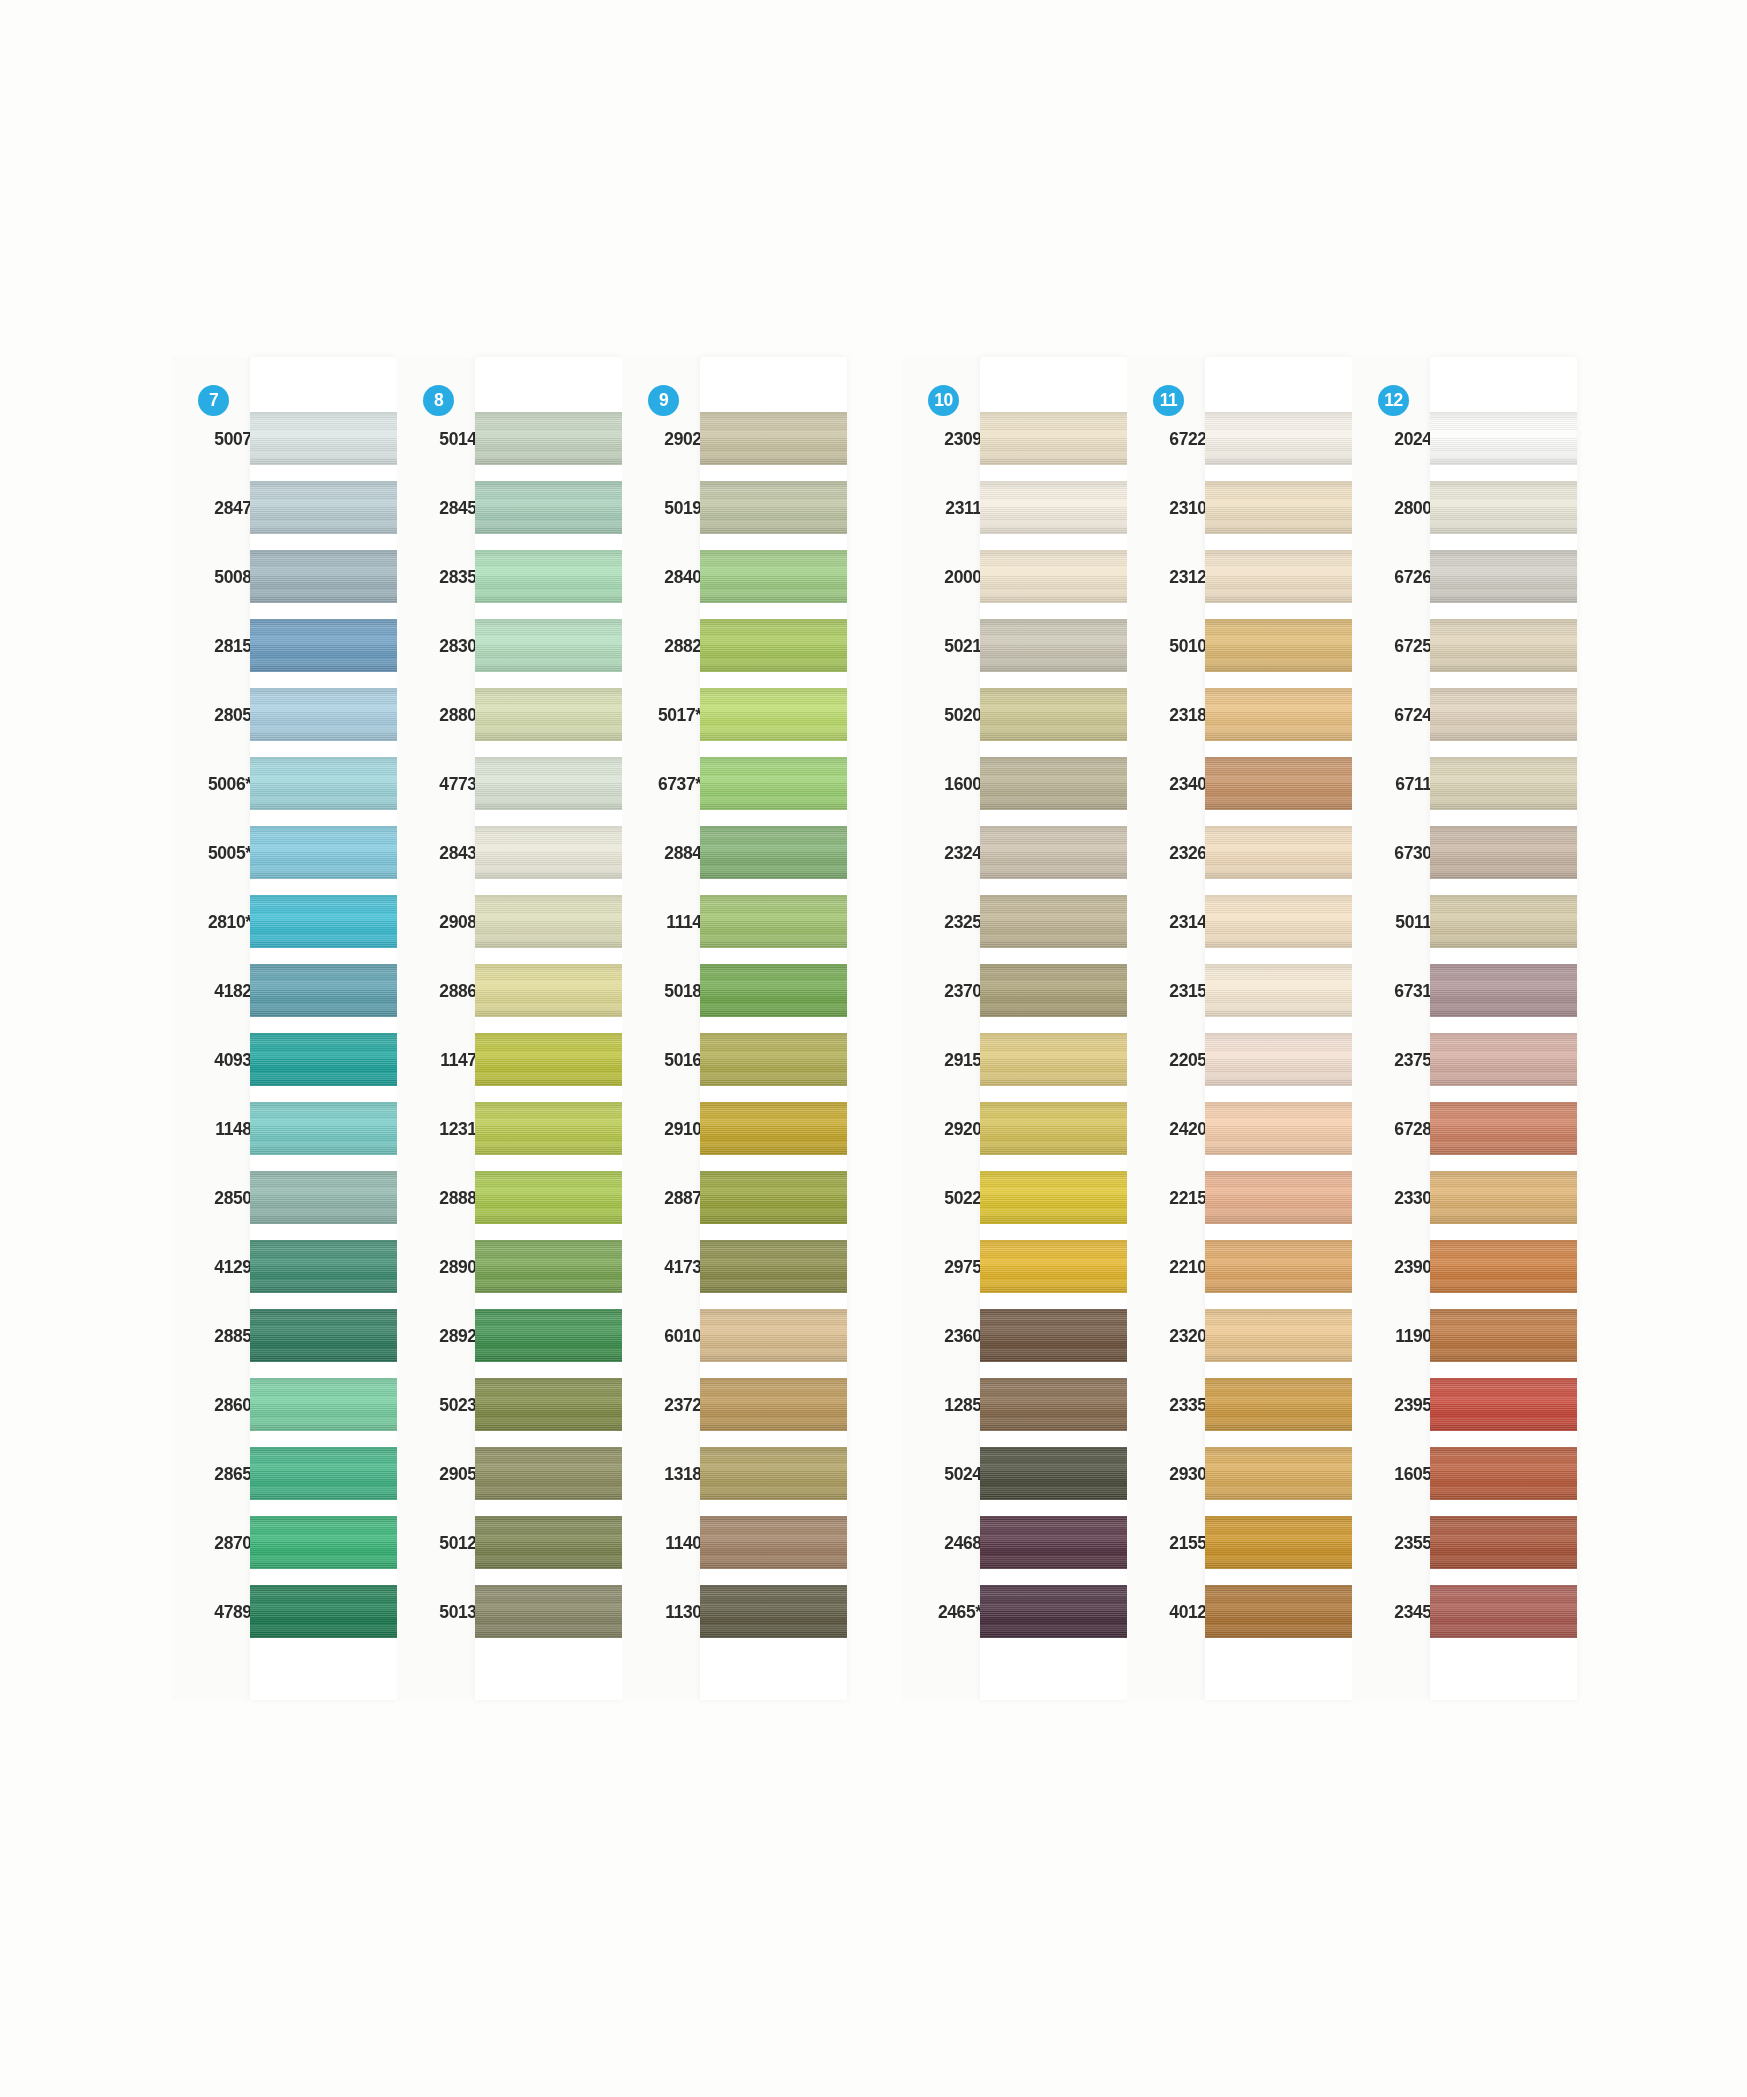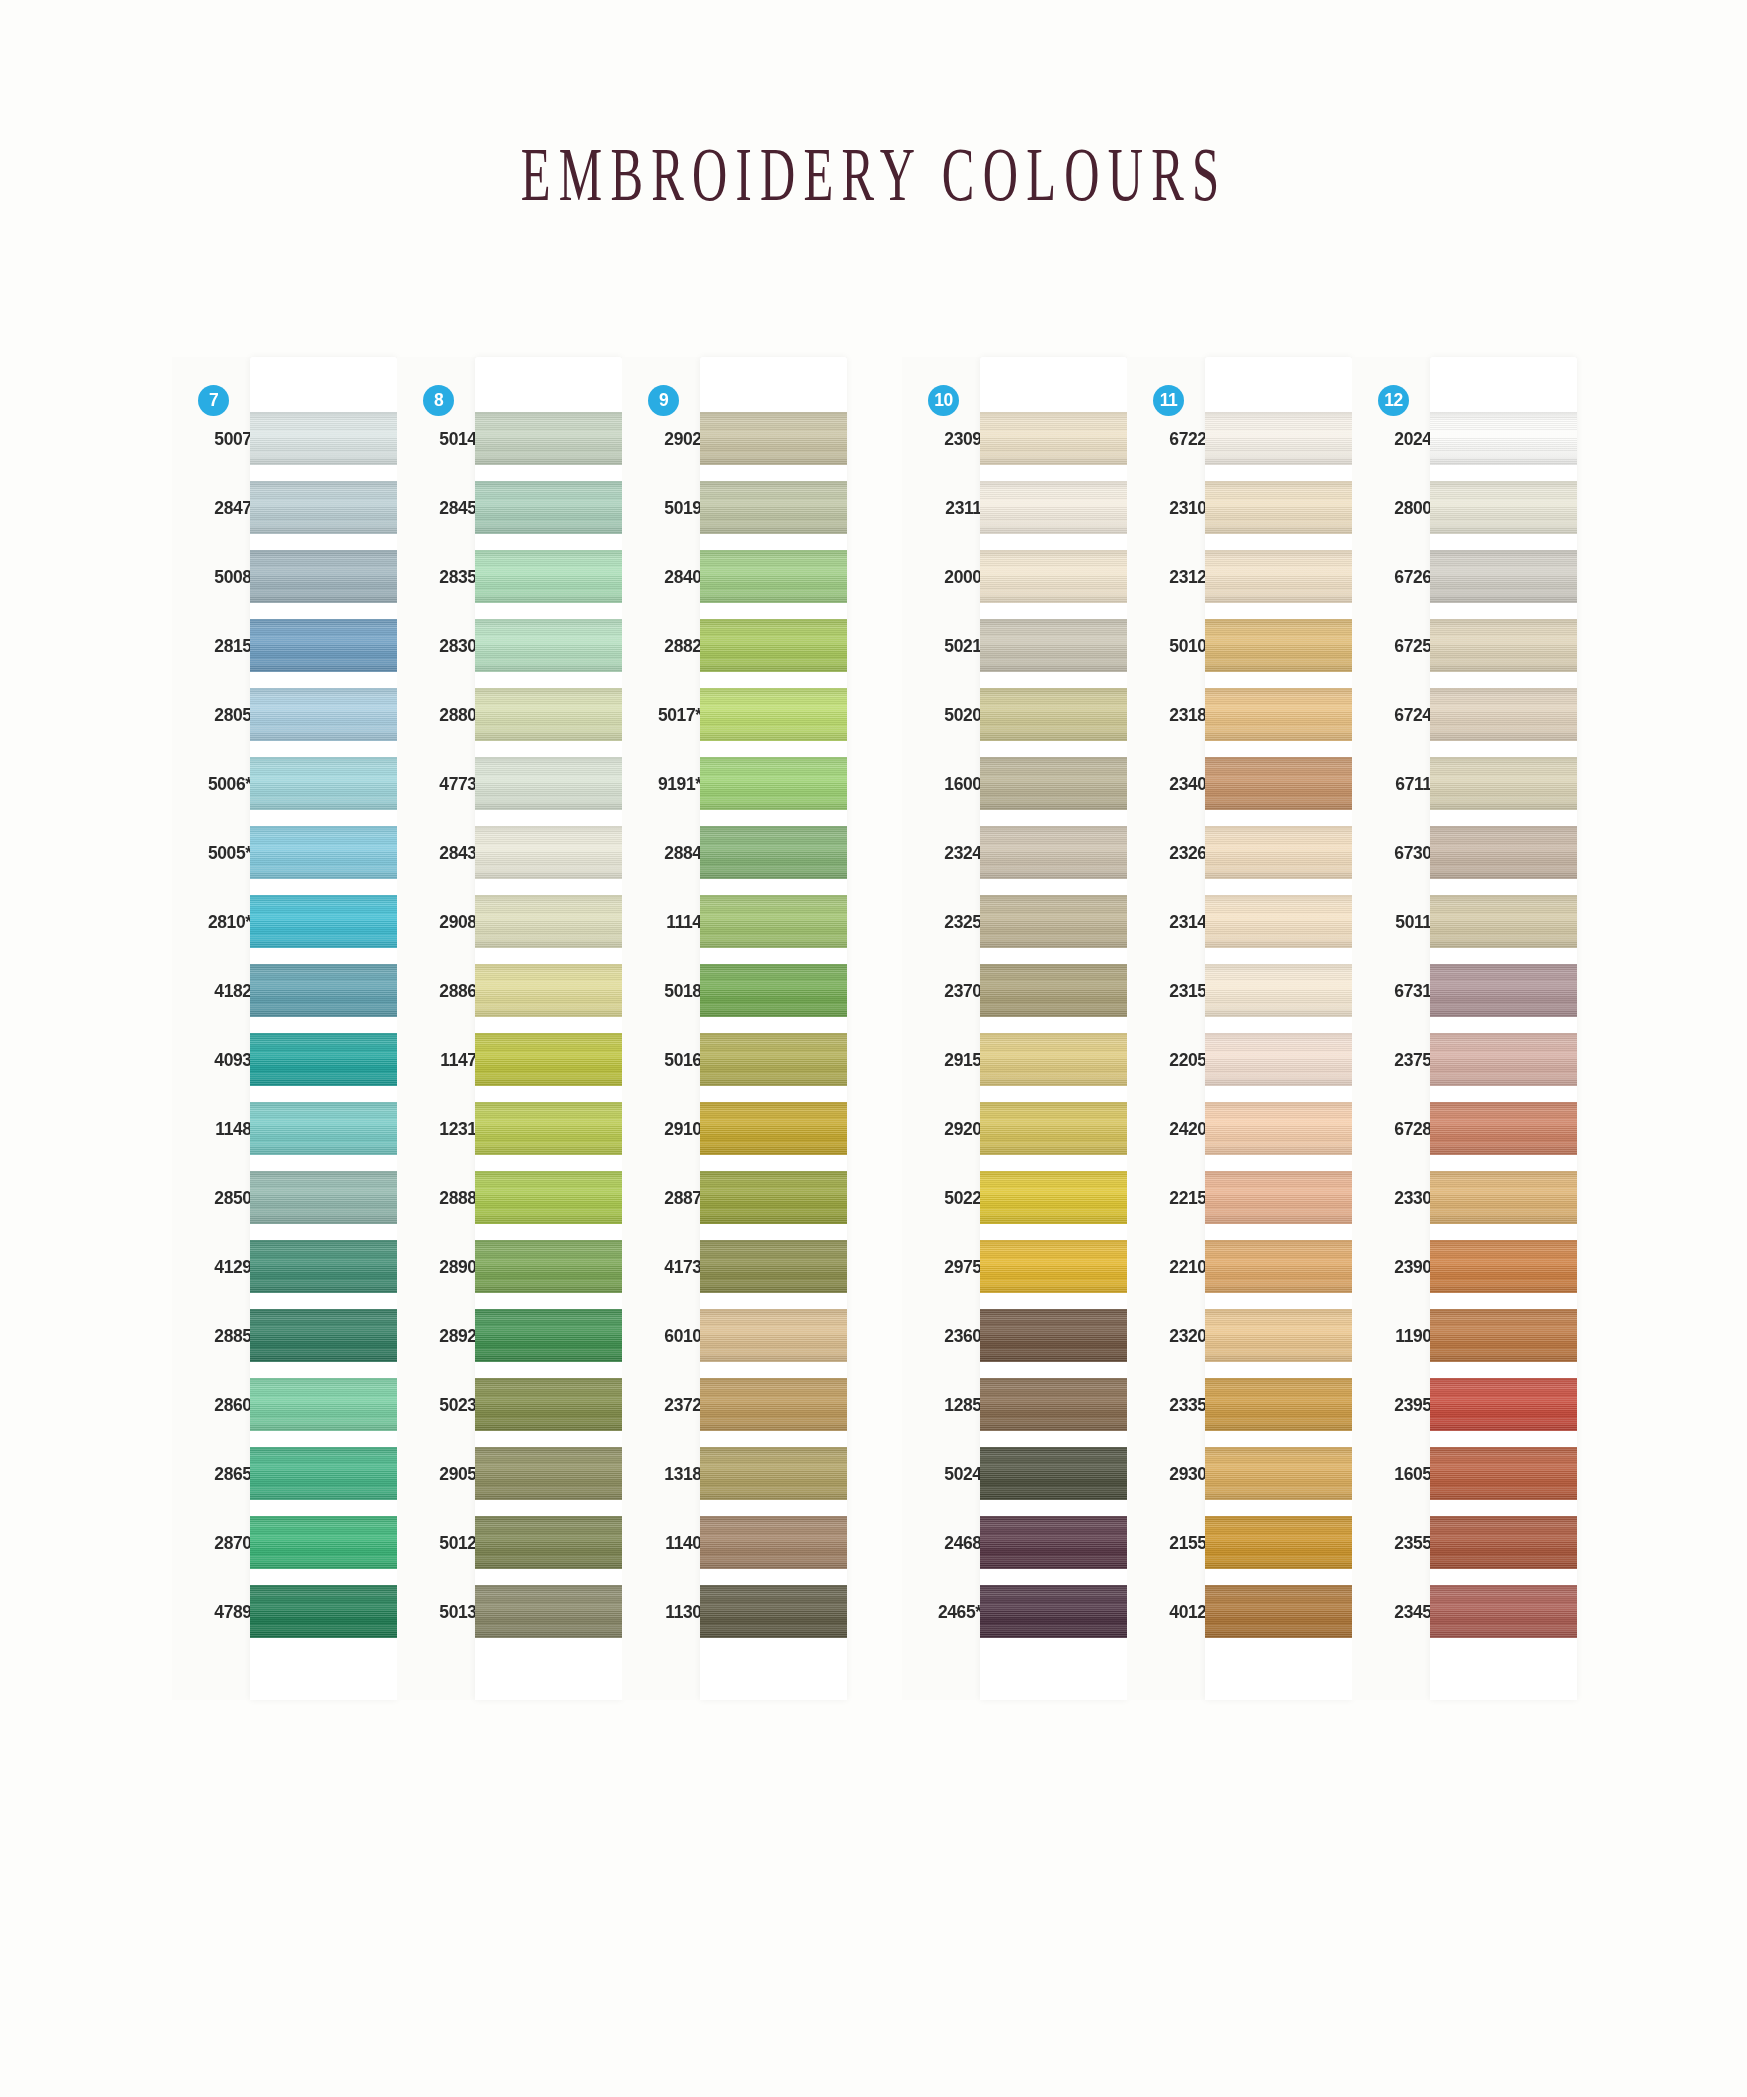--- a/index.html
+++ b/index.html
@@ -159,23 +159,20 @@
     width: 147px;
     height: 46px;
     background: #ffffff;
   }
 </style>
 </head>
 <body>
 
 <div id="page">
 
-  <div class="title-wrap">
-    <div class="title">EMBROIDERY COLOURS</div>
-  </div>
 
   <div class="panels">
       <div class="panel">
         <div class="column">
           <div class="labels-col">
             <div class="badge" style="background: rgb(41, 172, 227);">7</div>
             <div class="label-stack">
               <div class="label-row">
                 <span class="code">5007</span>
               </div>
@@ -425,21 +422,21 @@
               <div class="label-row">
                 <span class="code">2840</span>
               </div>
               <div class="label-row">
                 <span class="code">2882</span>
               </div>
               <div class="label-row">
                 <span class="code">5017*</span>
               </div>
               <div class="label-row">
-                <span class="code">9191*</span>
+                <span class="code">6737*</span>
               </div>
               <div class="label-row">
                 <span class="code">2884</span>
               </div>
               <div class="label-row">
                 <span class="code">1114</span>
               </div>
               <div class="label-row">
                 <span class="code">5018</span>
               </div>

